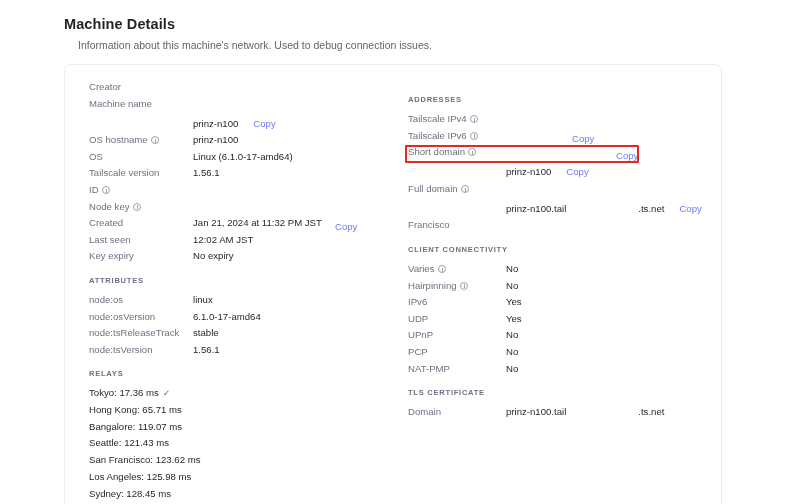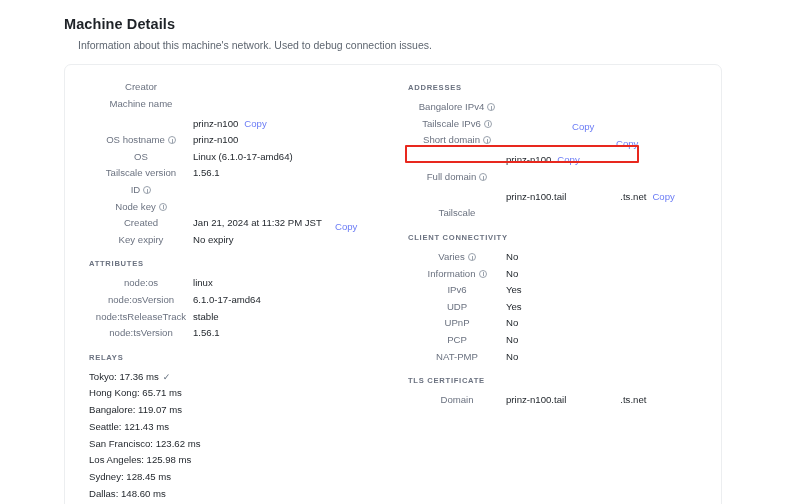--- a/index.html
+++ b/index.html
@@ -41,46 +41,45 @@
   .col-right { width: 328px; padding-left: 14px; }
 
   .section-head {
     font-size: 7.6px;
     font-weight: bold;
     letter-spacing: .72px;
     color: #6b7280;
     text-transform: uppercase;
     margin: 11px 0 7px 0;
   }
-  .section-head.first { margin-top: 4px; }
+  .section-head.first { margin-top: 16px; }
 
   .row {
     display: flex;
     align-items: flex-start;
     min-height: 16.6px;
     font-size: 9.6px;
     line-height: 16.6px;
     position: relative;
   }
   .label {
     color: #6b7280;
     white-space: nowrap;
     display: flex;
     align-items: center;
     gap: 3px;
-    justify-content: center;
   }
   .col-left  .label { width: 104px; flex: 0 0 104px; }
   .col-right .label { width: 98px; flex: 0 0 98px; }
 
   .value {
     color: #24292f;
     display: flex;
     align-items: baseline;
-    gap: 6px;
+    gap: 15px;
     white-space: nowrap;
   }
   .value.multiline { display: block; line-height: 16.7px; white-space: normal; }
 
   .copy {
     color: #6b7cf5;
     font-size: 9.6px;
     cursor: pointer;
     white-space: nowrap;
     margin-top: 20px;
@@ -195,20 +194,28 @@
             <div class="row">
               <div class="label">
                 <span>Created</span>
               </div>
               <div class="value">
                 <span>Jan 21, 2024 at 11:32 PM JST</span>
               </div>
             </div>
             <div class="row">
               <div class="label">
+                <span>Last seen</span>
+              </div>
+              <div class="value">
+                <span>12:02 AM JST</span>
+              </div>
+            </div>
+            <div class="row">
+              <div class="label">
                 <span>Key expiry</span>
               </div>
               <div class="value">
                 <span>No expiry</span>
               </div>
             </div>
           </div>
         <div class="section-head">ATTRIBUTES</div>
         <div id="left-attributes">
             <div class="row">
@@ -260,21 +267,21 @@
               </div>
             </div>
           </div>
       </div>
 
       <div class="col-right">
         <div class="section-head first">ADDRESSES</div>
         <div id="right-addresses">
             <div class="row">
               <div class="label">
-                <span>Bangalore IPv4</span>
+                <span>Tailscale IPv4</span>
                 <span class="info"></span>
               </div>
               <span class="copy copy-abs" style="left: 164px;">Copy</span>
               <div class="value"></div>
             </div>
             <div class="row">
               <div class="label">
                 <span>Tailscale IPv6</span>
                 <span class="info"></span>
               </div>
@@ -298,39 +305,39 @@
               </div>
               <div class="value">
                 <span>prinz-n100.tail</span>
                 <span class="redact"></span>
                 <span>.ts.net</span>
                 <span class="copy">Copy</span>
               </div>
             </div>
             <div class="row">
               <div class="label">
-                <span>Tailscale</span>
+                <span>Francisco</span>
               </div>
               <div class="value"></div>
             </div>
           </div>
         <div class="section-head">CLIENT CONNECTIVITY</div>
         <div id="right-connectivity">
             <div class="row">
               <div class="label">
                 <span>Varies</span>
                 <span class="info"></span>
               </div>
               <div class="value">
                 <span>No</span>
               </div>
             </div>
             <div class="row">
               <div class="label">
-                <span>Information</span>
+                <span>Hairpinning</span>
                 <span class="info"></span>
               </div>
               <div class="value">
                 <span>No</span>
               </div>
             </div>
             <div class="row">
               <div class="label">
                 <span>IPv6</span>
               </div>

